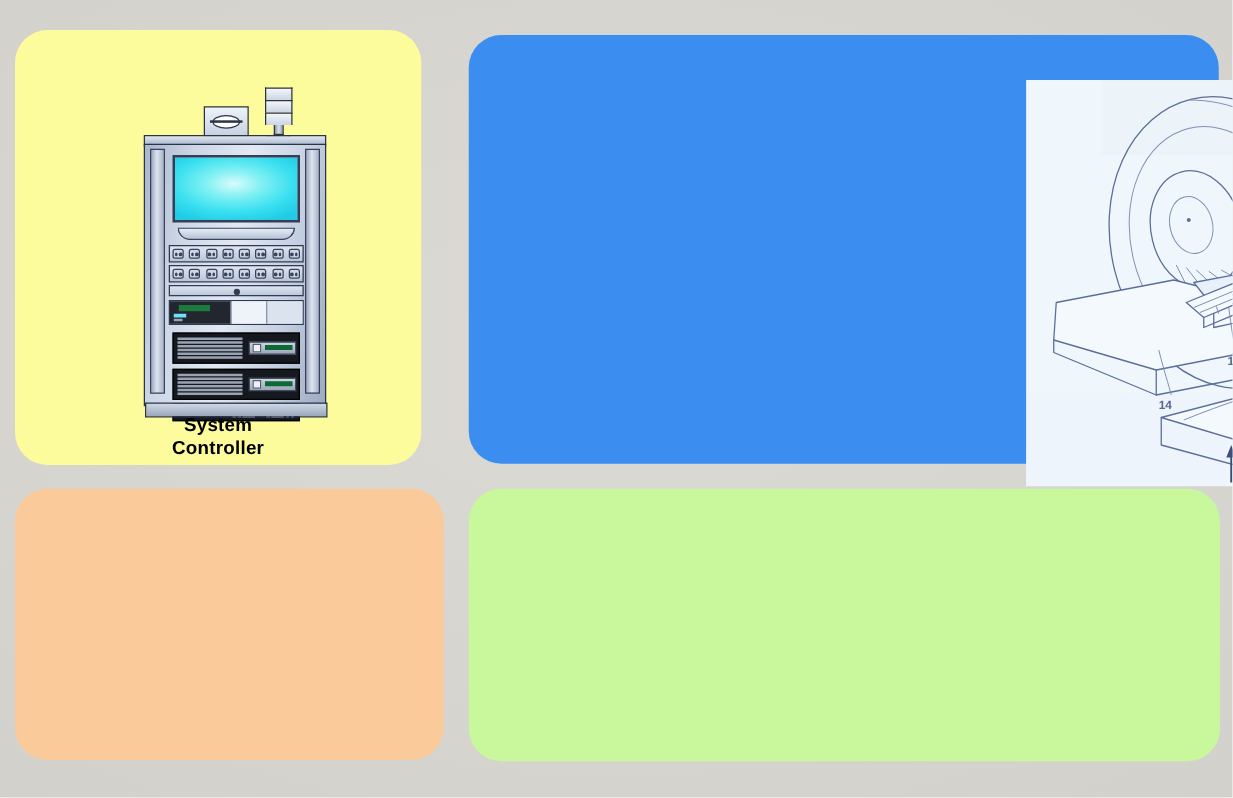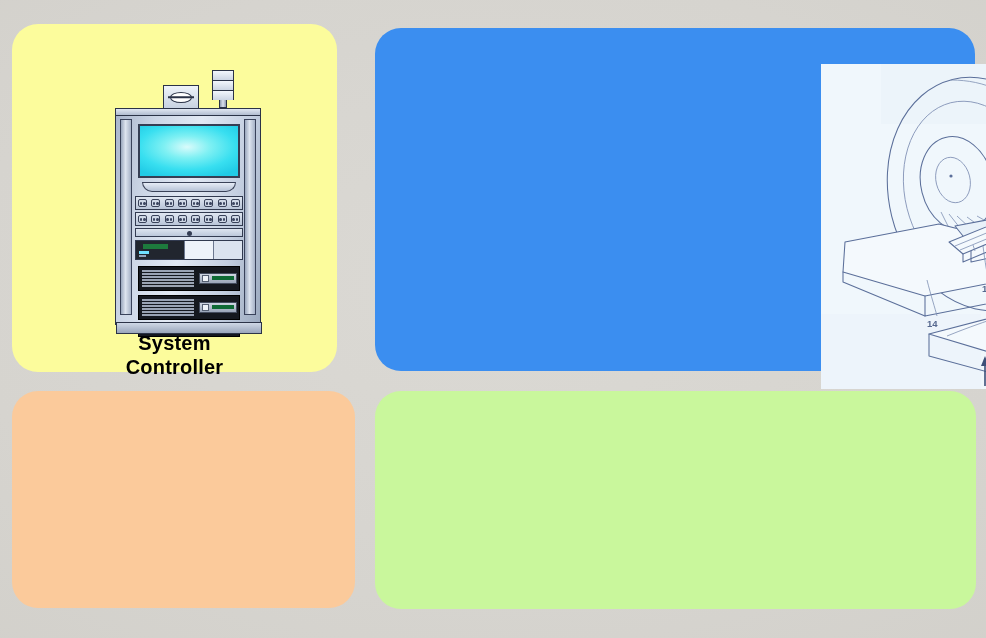--- a/index.html
+++ b/index.html
@@ -40,21 +40,21 @@
     color: #000;
     font-weight: bold;
     line-height: 1.18;
     white-space: pre-line;
     user-select: none;
   }
 
   
   #label-system {
     left: 0; right: 0; top: 308px;
-    font-size: 20px;
+    font-size: 15px;
     letter-spacing: 0.2px;
   }
 
   
   #machine-image-frame {
     position: absolute;
     left: 446px; top: 36px;
     width: 518px; height: 325px;
     background: #eff7fc;
     overflow: hidden;

